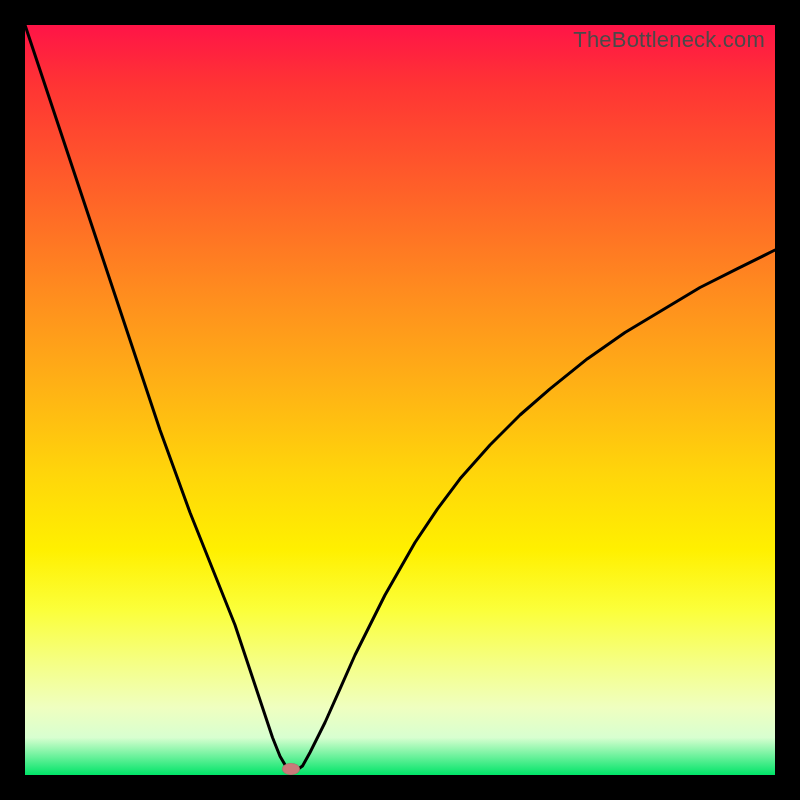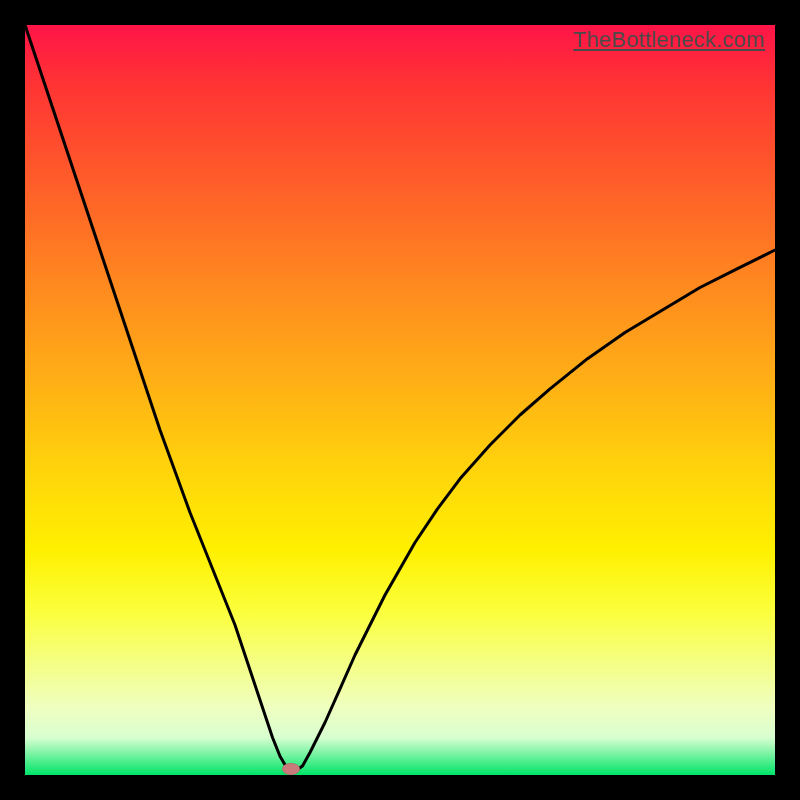--- a/index.html
+++ b/index.html
@@ -39,21 +39,20 @@
     );
   }
   .watermark {
     position: absolute;
     top: 2px;
     right: 10px;
     color: #4a4a4a;
     font-size: 22px;
     letter-spacing: 0.2px;
     user-select: none;
-    text-decoration: underline;
   }
   svg.curve {
     position: absolute;
     left: 0;
     top: 0;
     width: 750px;
     height: 750px;
     overflow: visible;
   }
   .marker {

